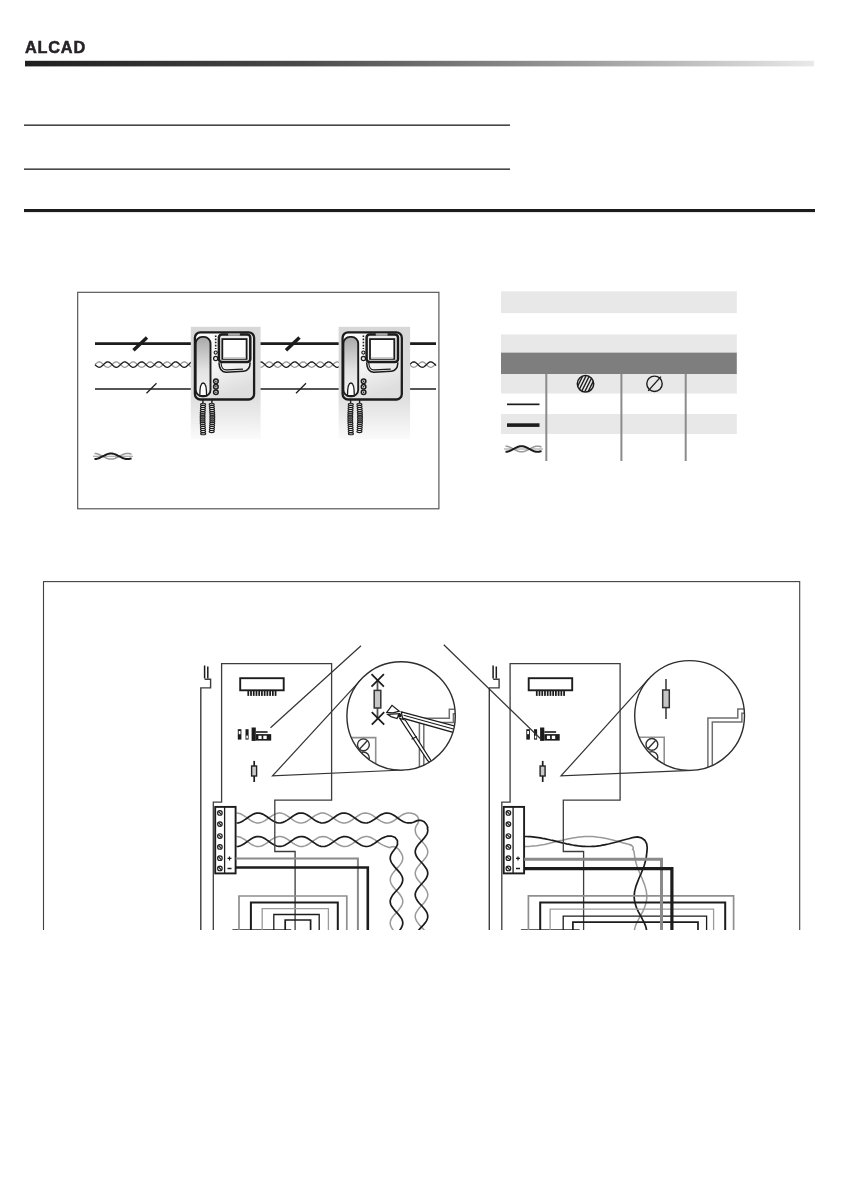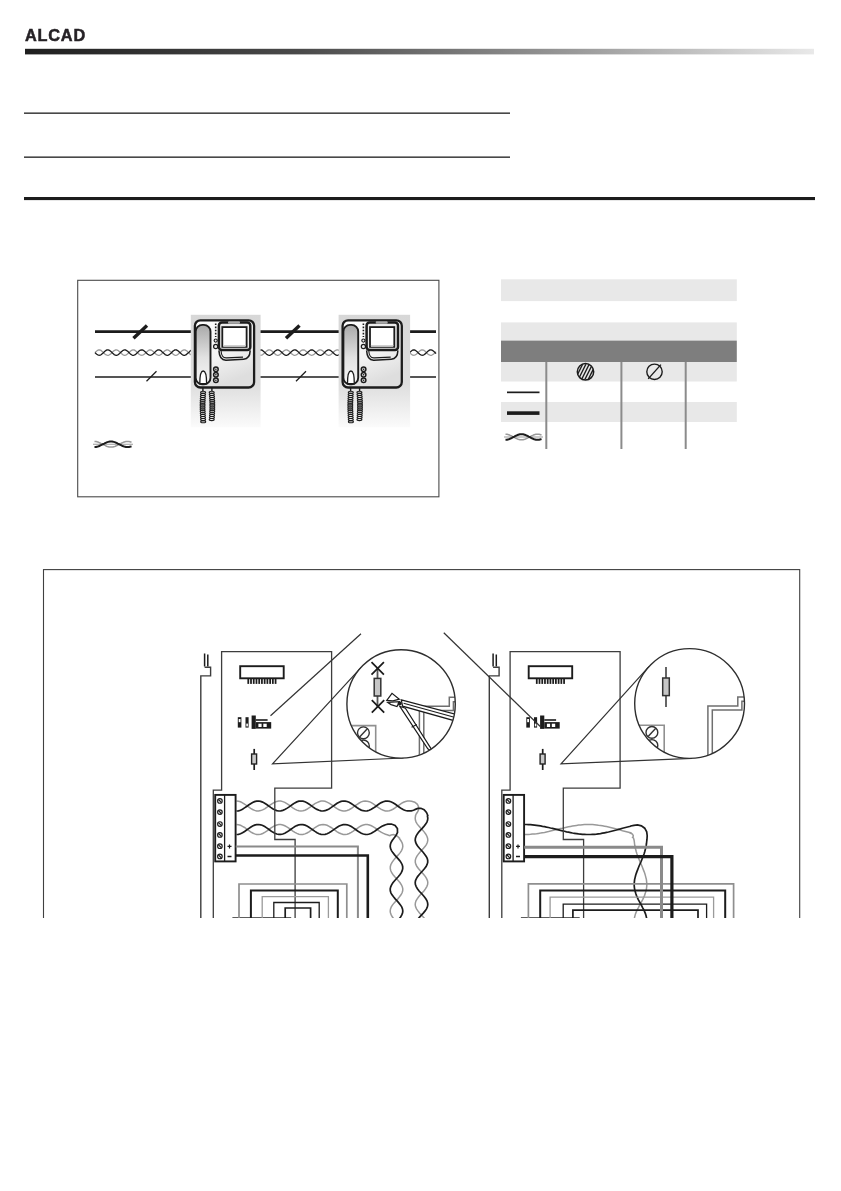--- a/index.html
+++ b/index.html
@@ -1,15 +1,15 @@
 <!DOCTYPE html>
 <html><head><meta charset="utf-8"><title>ALCAD manual page</title>
 <style>
 html,body{margin:0;padding:0;background:#fff;}
-#page{width:841px;height:918px;position:relative;font-family:"Liberation Sans",sans-serif;}
+#page{width:841px;height:918px;position:relative;font-family:"Liberation Sans",sans-serif;margin-top:12px;}
 </style></head>
 <body>
 <div id="page">
 <svg width="841" height="1191" viewBox="0 0 841 1191">
 <defs>
 <linearGradient id="hdrg" x1="0" y1="0" x2="1" y2="0">
 <stop offset="0" stop-color="#1f1f1f"></stop>
           <stop offset="0.35" stop-color="#4a4a4a"></stop>
 <stop offset="0.7" stop-color="#9a9a9a"></stop>
           <stop offset="1" stop-color="#e9e9e9"></stop>

